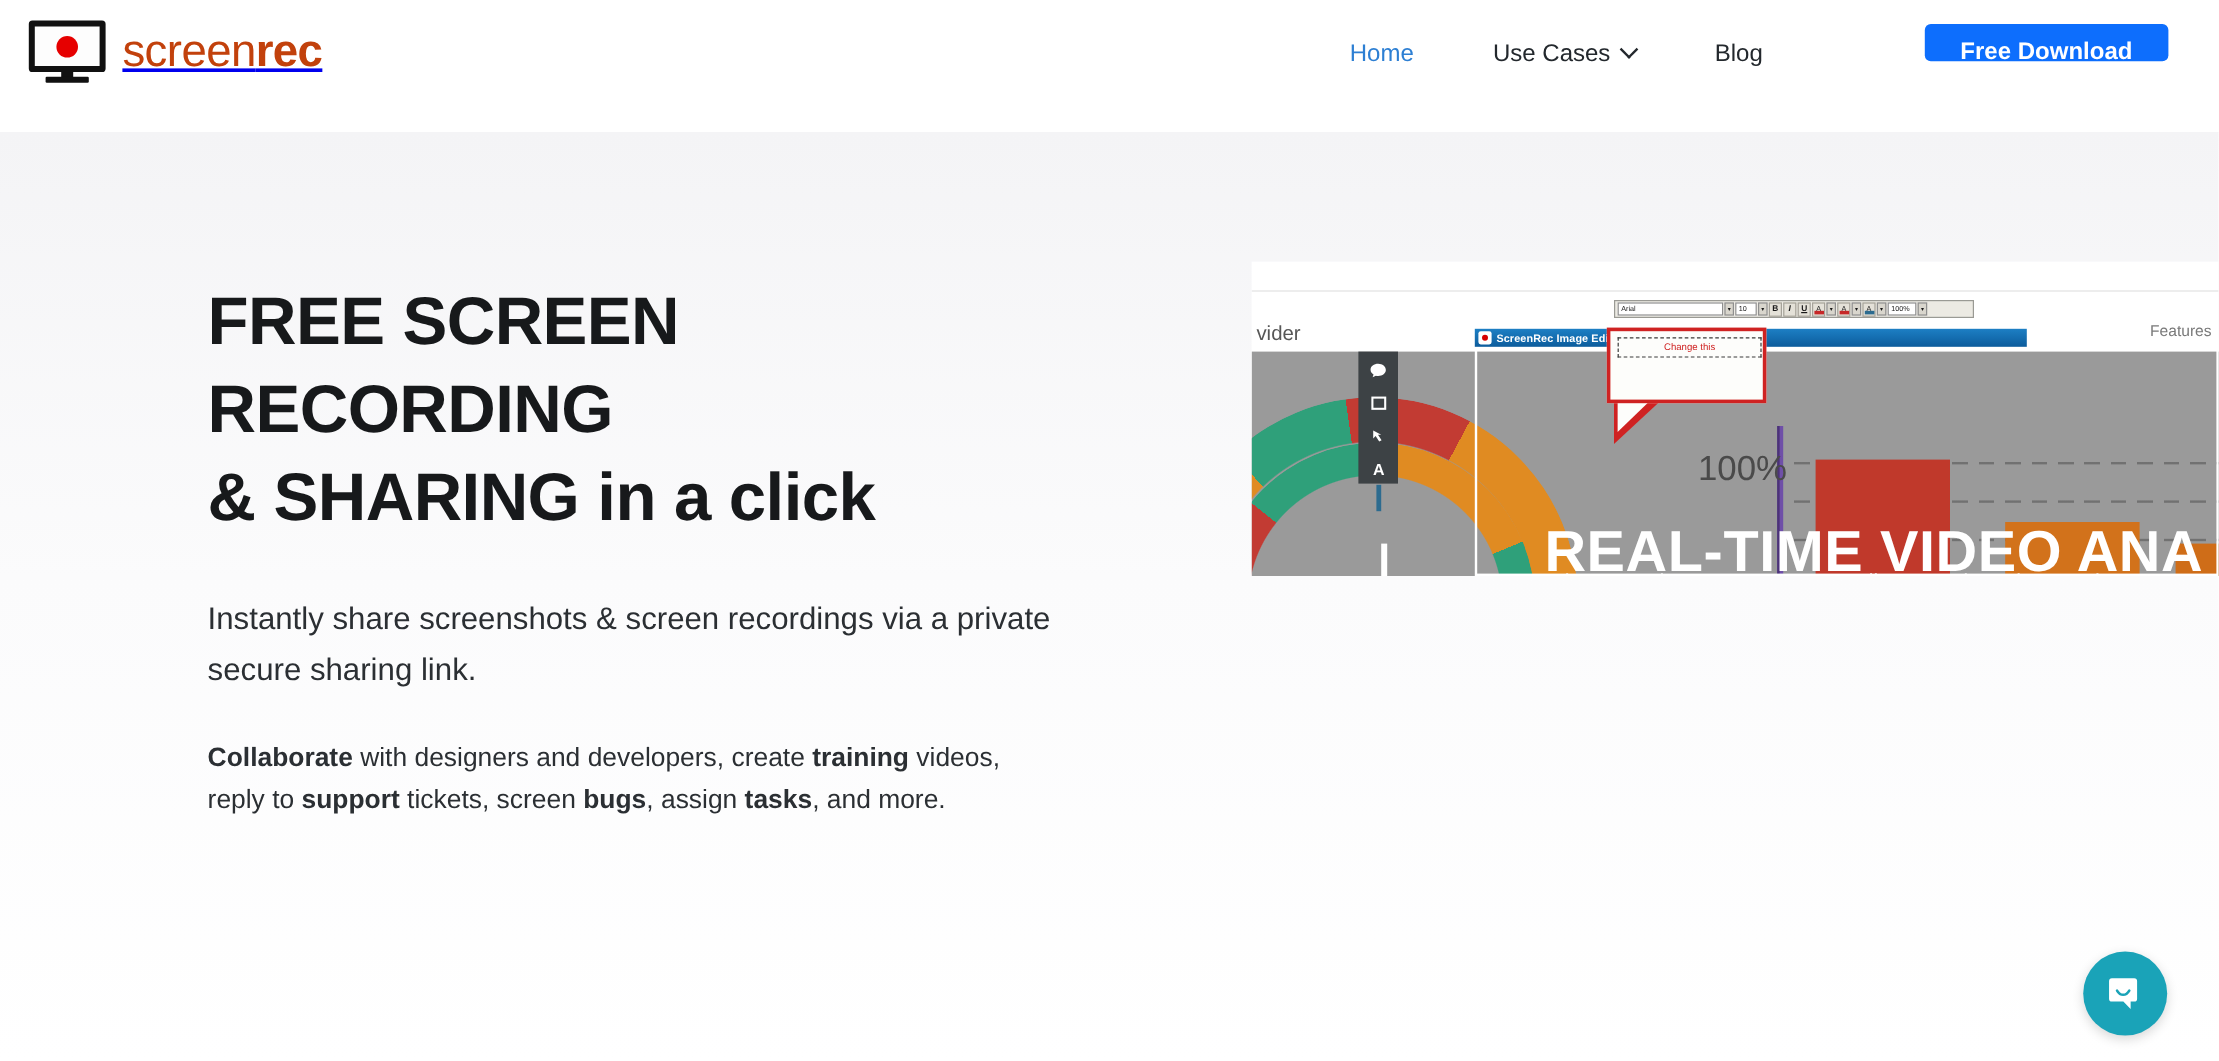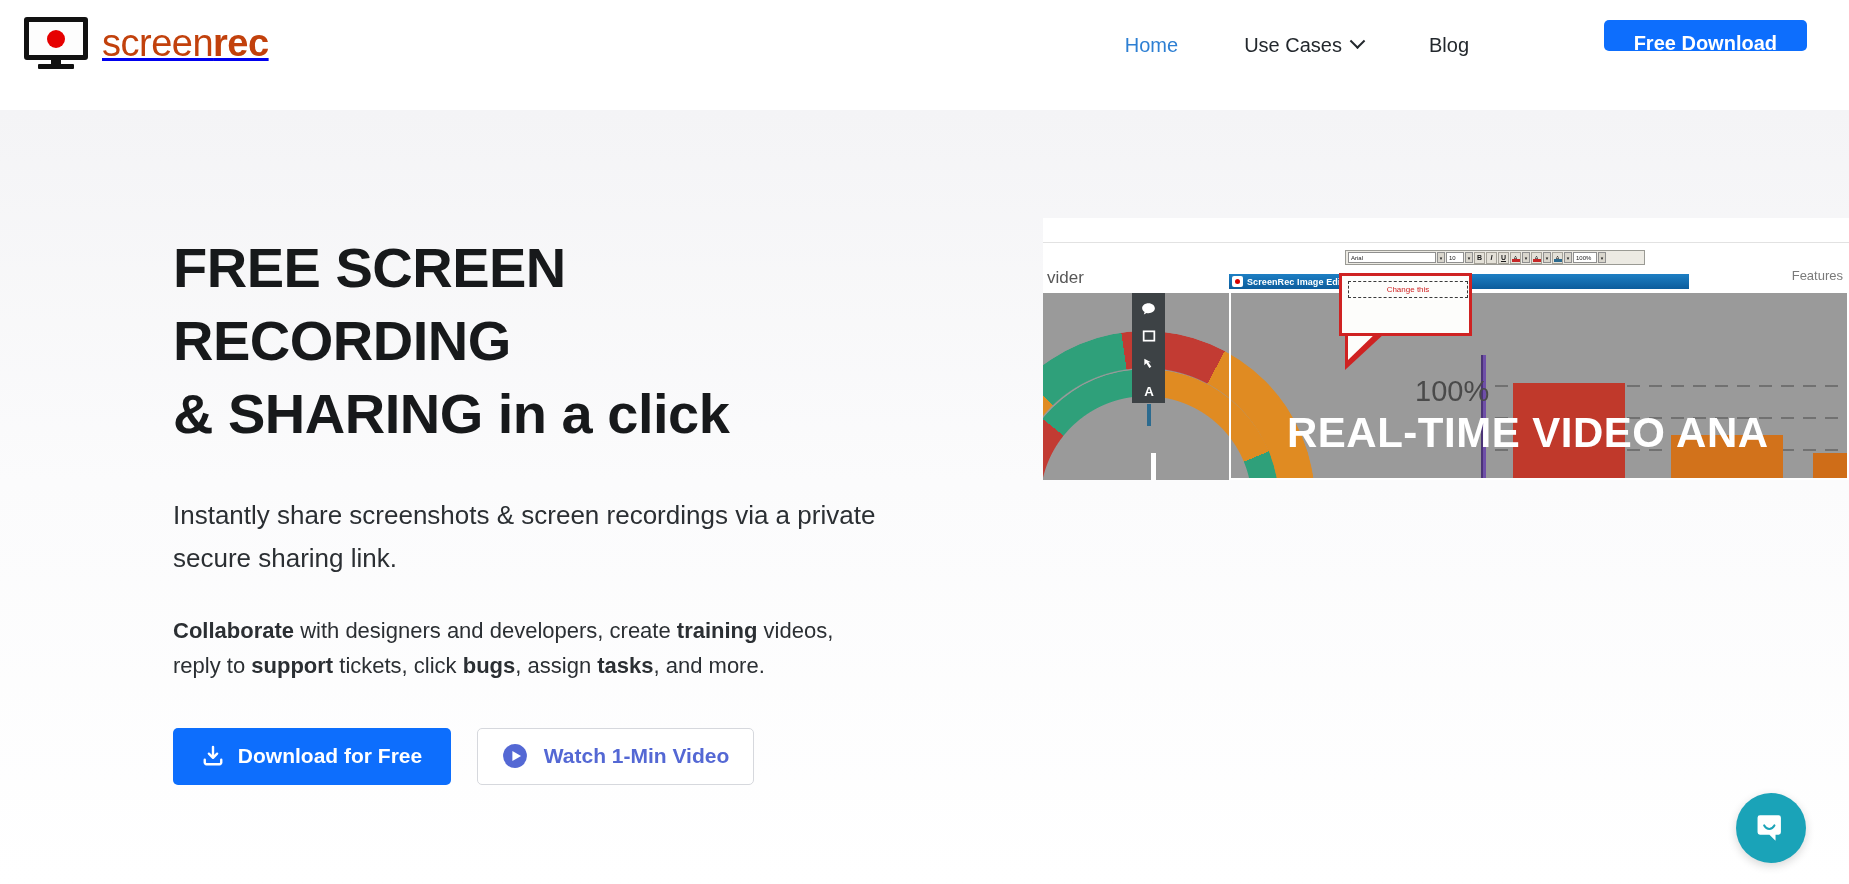--- a/index.html
+++ b/index.html
@@ -347,22 +347,22 @@
     position: absolute;
     left: 452px;
     width: 354px;
     height: 2px;
     background: repeating-linear-gradient(to right, #6a6a6a 0 13px, transparent 13px 22px);
     opacity: .85;
   }
 
   .slide-title {
     position: absolute;
-    left: 244px; top: 116px;
-    font-size: 42px;
+    left: 244px; top: 140px;
+    font-size: 48px;
     font-weight: 800;
     color: #ffffff;
     white-space: nowrap;
     letter-spacing: 0.5px;
   }
   .slide-sub {
     position: absolute;
     left: 248px; top: 182px;
     font-size: 18px;
     color: #eaeaea;
@@ -611,39 +611,22 @@
   <section class="hero">
 
     <div class="hero-copy">
       <h1 class="hero-title">
         <span>FREE SCREEN RECORDING</span><br>
         <span>&amp; SHARING in a click</span>
       </h1>
 
       <p class="hero-sub">Instantly share screenshots &amp; screen recordings via a private secure sharing link.</p>
 
-      <p class="hero-body"><b>Collaborate</b><span> with designers and developers, create </span><b>training</b><span> videos, reply to </span><b>support</b><span> tickets, click </span><b>bugs</b><span>, assign </span><b>tasks</b><span>, and more.</span></p>
-
-      <div class="hero-buttons">
-        <button class="btn-primary">
-          <svg class="dl-icon" viewBox="0 0 24 24" aria-hidden="true">
-            <path d="M12 2v11M12 14l-4.5-4.5M12 14l4.5-4.5" stroke="#fff" stroke-width="2.6" fill="none" stroke-linecap="round" stroke-linejoin="round"></path>
-            <path d="M3 16v3.2A1.8 1.8 0 0 0 4.8 21h14.4A1.8 1.8 0 0 0 21 19.2V16" stroke="#fff" stroke-width="2.6" fill="none" stroke-linecap="round"></path>
-          </svg>
-          <span>Download for Free</span>
-        </button>
-
-        <button class="btn-secondary">
-          <svg class="play-icon" viewBox="0 0 24 24" aria-hidden="true">
-            <circle cx="12" cy="12" r="11" fill="#5468d4"></circle>
-            <path d="M9.6 7.3l8 4.7-8 4.7z" fill="#ffffff"></path>
-          </svg>
-          <span>Watch 1-Min Video</span>
-        </button>
-      </div>
+      <p class="hero-body"><b>Collaborate</b><span> with designers and developers, create </span><b>training</b><span> videos, reply to </span><b>support</b><span> tickets, screen </span><b>bugs</b><span>, assign </span><b>tasks</b><span>, and more.</span></p>
+
     </div>
 
     <div class="hero-shot">
 
       <div class="shot-bg-rule"></div>
       <div class="shot-bg-word">vider</div>
       <div class="shot-bg-word-right">Features</div>
 
       <div class="slide">
 

